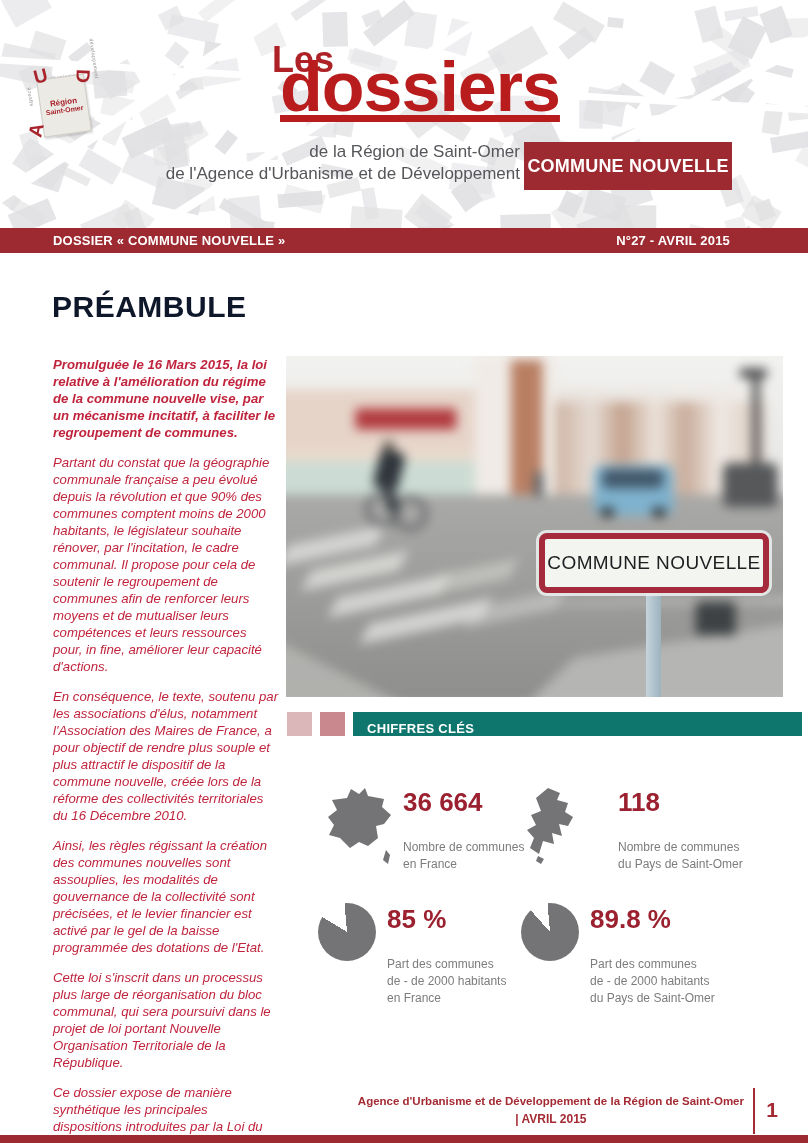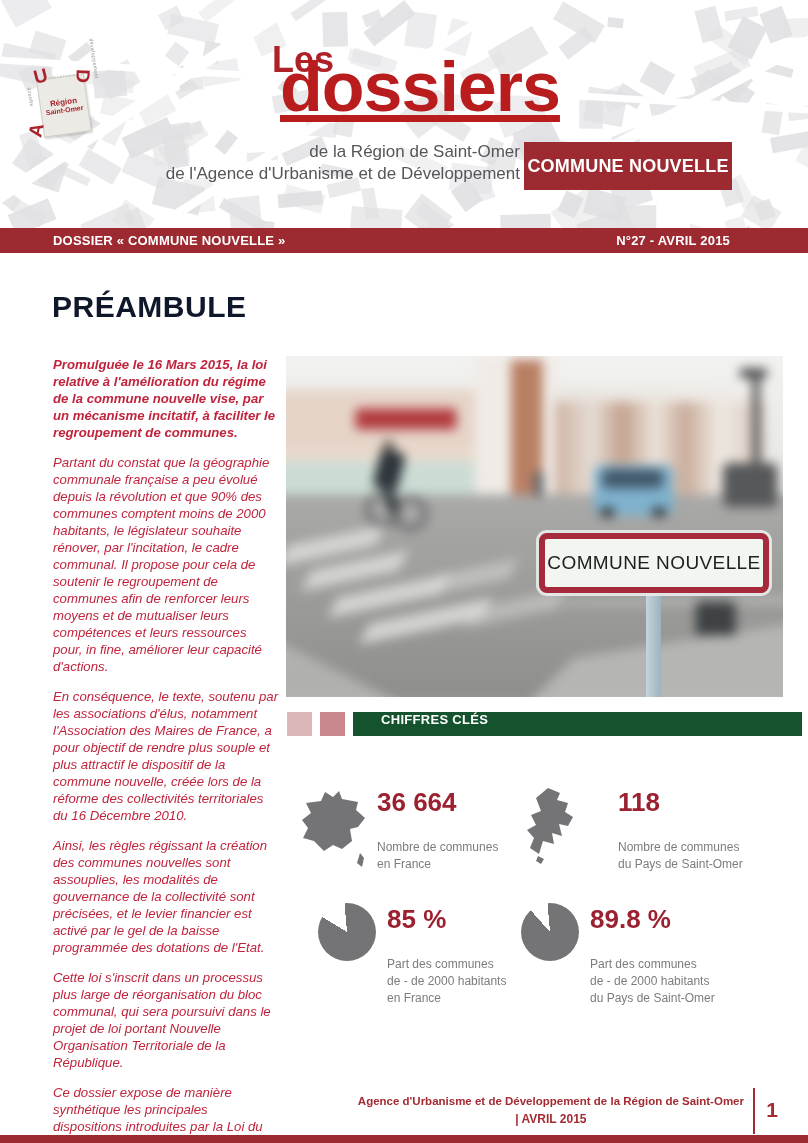--- a/index.html
+++ b/index.html
@@ -86,22 +86,22 @@
   .post{position:absolute;left:360px;top:230px;width:15px;height:111px;
         background:linear-gradient(90deg,#c6d4dc,#9db3be);z-index:3;}
   .sign{position:absolute;left:253px;top:177px;width:230px;height:60px;box-sizing:border-box;
         background:#f2f5f0;border:6px solid #a52a3b;border-radius:8px;
         box-shadow:0 0 0 3px rgba(232,236,234,.9);display:flex;align-items:center;justify-content:center;z-index:4;}
   .sign-text{font-size:19px;color:#1f1f21;letter-spacing:.4px;font-weight:500;filter:blur(.3px);}
 
   
   .sq1{position:absolute;left:287px;top:712px;width:25px;height:24px;background:#dcb7ba;}
   .sq2{position:absolute;left:320px;top:712px;width:25px;height:24px;background:#c9878e;}
-  .ch-bar{position:absolute;left:353px;top:712px;width:449px;height:24px;background:#14532d;
-          color:#fff;display:flex;align-items:flex-start;padding-left:28px;box-sizing:border-box;
+  .ch-bar{position:absolute;left:353px;top:712px;width:449px;height:24px;background:#0f766e;
+          color:#fff;display:flex;align-items:flex-end;padding-left:14px;box-sizing:border-box;
           font-size:13px;font-weight:700;letter-spacing:.3px;}
 
   .stat{position:absolute;display:flex;gap:11px;align-items:flex-start;}
   .stat-icon{flex:0 0 auto;}
   .stat-value{font-size:26px;font-weight:700;color:#9c2130;line-height:1;margin-top:3px;}
   .stat-label{font-size:12px;font-weight:400;color:#7c7c7f;line-height:17px;margin-top:24px;white-space:pre-line;}
   .pie{width:58px;height:58px;border-radius:50%;}
 
   
   .footer{position:absolute;right:28px;top:1086px;display:flex;gap:9px;}
@@ -333,21 +333,21 @@
       <span class="sign-text">COMMUNE NOUVELLE</span>
     </div>
   </div>
 
   <div class="sq1"></div>
   <div class="sq2"></div>
   <div class="ch-bar">
     <span>CHIFFRES CLÉS</span>
   </div>
 
-  <div class="stat" style="left:300px;top:786px;align-items:flex-end;">
+  <div class="stat" style="left:326px;top:786px;">
     <svg class="stat-icon" width="66" height="84" viewBox="0 0 66 84" xmlns="http://www.w3.org/2000/svg">
       <path fill="#747476" d="M25 3 L33 8 L39 2 L42 10 L58 13 L56 21 L65 29 L58 38 L50 40 L52 52 L42 60 L33 56 L24 62 L14 52 L3 49 L8 39 L2 31 L11 24 L6 14 L21 12 Z"></path>
       <path fill="#747476" d="M60 64 L64 69 L62 78 L57 74 Z"></path>
     </svg>
     <div>
       <div class="stat-value">36 664</div>
       <div class="stat-label">Nombre de communes
 en France</div>
     </div>
   </div>

